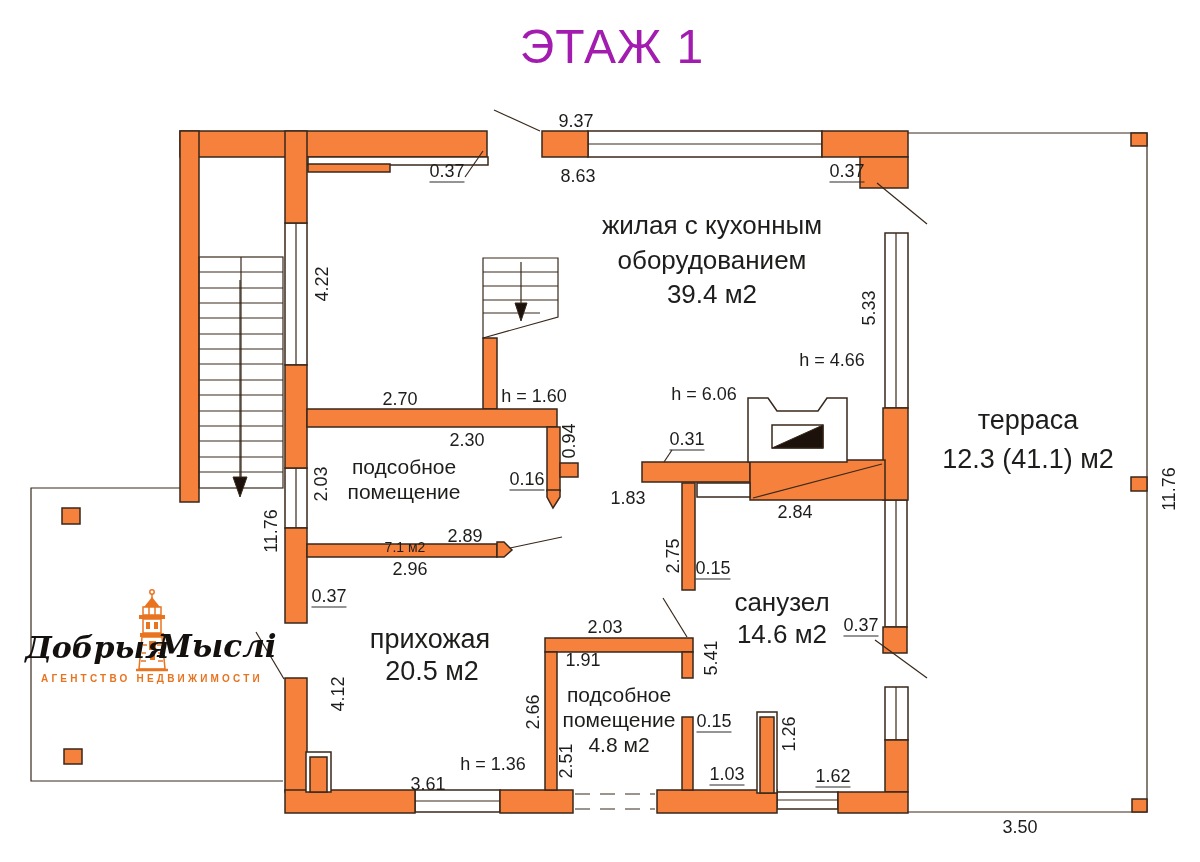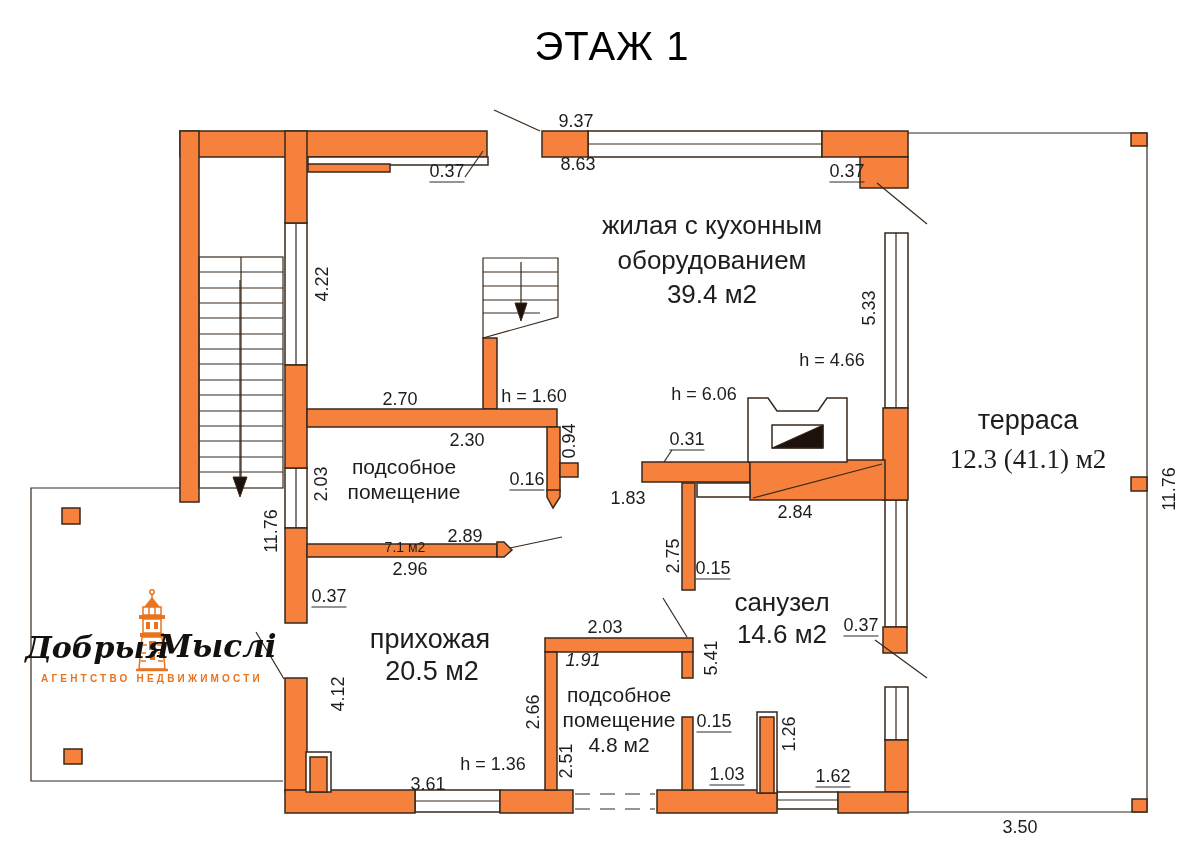--- a/index.html
+++ b/index.html
@@ -11,21 +11,21 @@
   .tln{fill:none;stroke:var(--line);stroke-width:1.2;}
   .blk{fill:#1c120b;stroke:var(--line);stroke-width:1;}
   .logo-o{stroke:var(--logo);}
   .logo-of{fill:var(--logo);}
   #labels-layer{position:absolute;left:0;top:0;width:100%;height:100%;}
   .lbl{position:absolute;color:#1d1d1b;white-space:nowrap;line-height:1;
        transform:translate(-50%,-50%);}
   .lbl.rot{transform:translate(-50%,-50%) rotate(-90deg);}
   .lbl.u{border-bottom:1.7px solid #2b2b2b;padding-bottom:2px;}
   #page-title{position:absolute;left:612px;top:46px;transform:translate(-50%,-50%);
-       font-size:40px;letter-spacing:1px;color:#000000;}
+       font-size:48px;letter-spacing:1px;color:#a21caf;}
   .logo-word{position:absolute;font-family:"DejaVu Serif",serif;font-style:italic;
        font-weight:bold;color:#14100d;transform:translate(-50%,-50%);}
   #logo-word1{left:97px;top:647px;font-size:30px;}
   #logo-word2{left:217px;top:646px;font-size:31px;}
   #logo-tagline{position:absolute;left:152px;top:678px;transform:translate(-50%,-50%);
        font-size:10px;font-weight:bold;letter-spacing:3.2px;color:var(--logo);white-space:nowrap;}
 </style>
 </head>
 <body>
 
@@ -182,32 +182,32 @@
       <line class="logo-o" x1="142" y1="653" x2="146" y2="653"></line>
       <line class="logo-o" x1="158" y1="653" x2="162" y2="653"></line>
       <line class="logo-o" x1="141" y1="661" x2="146" y2="661"></line>
       <line class="logo-o" x1="158" y1="661" x2="163" y2="661"></line>
       <line class="logo-o" x1="136" y1="670" x2="168" y2="670" stroke-width="2.5"></line>
     </g>
   </svg>
 
   <div id="labels-layer">
       <span class="lbl" style="left: 576px; top: 121px; font-size: 18px;">9.37</span>
-      <span class="lbl" style="left: 578px; top: 164px; font-size: 18px;">8.63</span>
+      <span class="lbl" style="left: 578px; top: 176px; font-size: 18px;">8.63</span>
       <span class="lbl u" style="left: 447px; top: 172px; font-size: 18px;">0.37</span>
       <span class="lbl u" style="left: 847px; top: 172px; font-size: 18px;">0.37</span>
       <span class="lbl rot" style="left: 322px; top: 284px; font-size: 18px;">4.22</span>
       <span class="lbl" style="left: 712px; top: 225px; font-size: 26px;">жилая с кухонным</span>
       <span class="lbl" style="left: 712px; top: 260px; font-size: 26px;">оборудованием</span>
       <span class="lbl" style="left: 712px; top: 294px; font-size: 26px;">39.4 м2</span>
       <span class="lbl" style="left: 704px; top: 358px; font-size: 18px; margin-top: 36px;">h = 6.06</span>
       <span class="lbl" style="left: 832px; top: 360px; font-size: 18px; text-align: center;">h = 4.66</span>
       <span class="lbl rot" style="left: 869px; top: 308px; font-size: 18px;">5.33</span>
       <span class="lbl" style="left: 1028px; top: 420px; font-size: 27px;">терраса</span>
-      <span class="lbl" style="left: 1028px; top: 459px; font-size: 27px; font-family: Liberation Serif, serif;">12.3 (41.1) м2</span>
+      <span class="lbl" style="left: 1028px; top: 459px; font-size: 27px;">12.3 (41.1) м2</span>
       <span class="lbl" style="left: 400px; top: 399px; font-size: 18px;">2.70</span>
       <span class="lbl" style="left: 534px; top: 396px; font-size: 18px;">h = 1.60</span>
       <span class="lbl" style="left: 467px; top: 440px; font-size: 18px;">2.30</span>
       <span class="lbl rot" style="left: 569px; top: 441px; font-size: 18px;">0.94</span>
       <span class="lbl u" style="left: 687px; top: 440px; font-size: 18px;">0.31</span>
       <span class="lbl" style="left: 628px; top: 498px; font-size: 18px;">1.83</span>
       <span class="lbl u" style="left: 527px; top: 480px; font-size: 18px;">0.16</span>
       <span class="lbl rot" style="left: 321px; top: 484px; font-size: 18px;">2.03</span>
       <span class="lbl" style="left: 404px; top: 466px; font-size: 21px;">подсобное</span>
       <span class="lbl" style="left: 404px; top: 491px; font-size: 21px;">помещение</span>
@@ -218,21 +218,21 @@
       <span class="lbl u" style="left: 329px; top: 597px; font-size: 18px;">0.37</span>
       <span class="lbl" style="left: 795px; top: 512px; font-size: 18px;">2.84</span>
       <span class="lbl rot" style="left: 673px; top: 556px; font-size: 18px;">2.75</span>
       <span class="lbl u" style="left: 713px; top: 569px; font-size: 18px;">0.15</span>
       <span class="lbl" style="left: 782px; top: 602px; font-size: 26px;">санузел</span>
       <span class="lbl" style="left: 782px; top: 634px; font-size: 26px;">14.6 м2</span>
       <span class="lbl u" style="left: 861px; top: 626px; font-size: 18px;">0.37</span>
       <span class="lbl" style="left: 430px; top: 639px; font-size: 27px;">прихожая</span>
       <span class="lbl" style="left: 432px; top: 671px; font-size: 27px;">20.5 м2</span>
       <span class="lbl" style="left: 605px; top: 627px; font-size: 18px;">2.03</span>
-      <span class="lbl" style="left: 583px; top: 660px; font-size: 18px; font-style: italic;">1.91</span>
+      <span class="lbl" style="left: 583px; top: 660px; font-size: 18px;">1.91</span>
       <span class="lbl rot" style="left: 711px; top: 658px; font-size: 18px;">5.41</span>
       <span class="lbl rot" style="left: 338px; top: 694px; font-size: 18px;">4.12</span>
       <span class="lbl" style="left: 619px; top: 694px; font-size: 21px;">подсобное</span>
       <span class="lbl" style="left: 619px; top: 719px; font-size: 21px;">помещение</span>
       <span class="lbl" style="left: 619px; top: 744px; font-size: 21px;">4.8 м2</span>
       <span class="lbl rot" style="left: 533px; top: 712px; font-size: 18px;">2.66</span>
       <span class="lbl rot" style="left: 566px; top: 761px; font-size: 18px;">2.51</span>
       <span class="lbl" style="left: 428px; top: 784px; font-size: 18px;">3.61</span>
       <span class="lbl" style="left: 493px; top: 764px; font-size: 18px;">h = 1.36</span>
       <span class="lbl u" style="left: 714px; top: 722px; font-size: 18px;">0.15</span>

